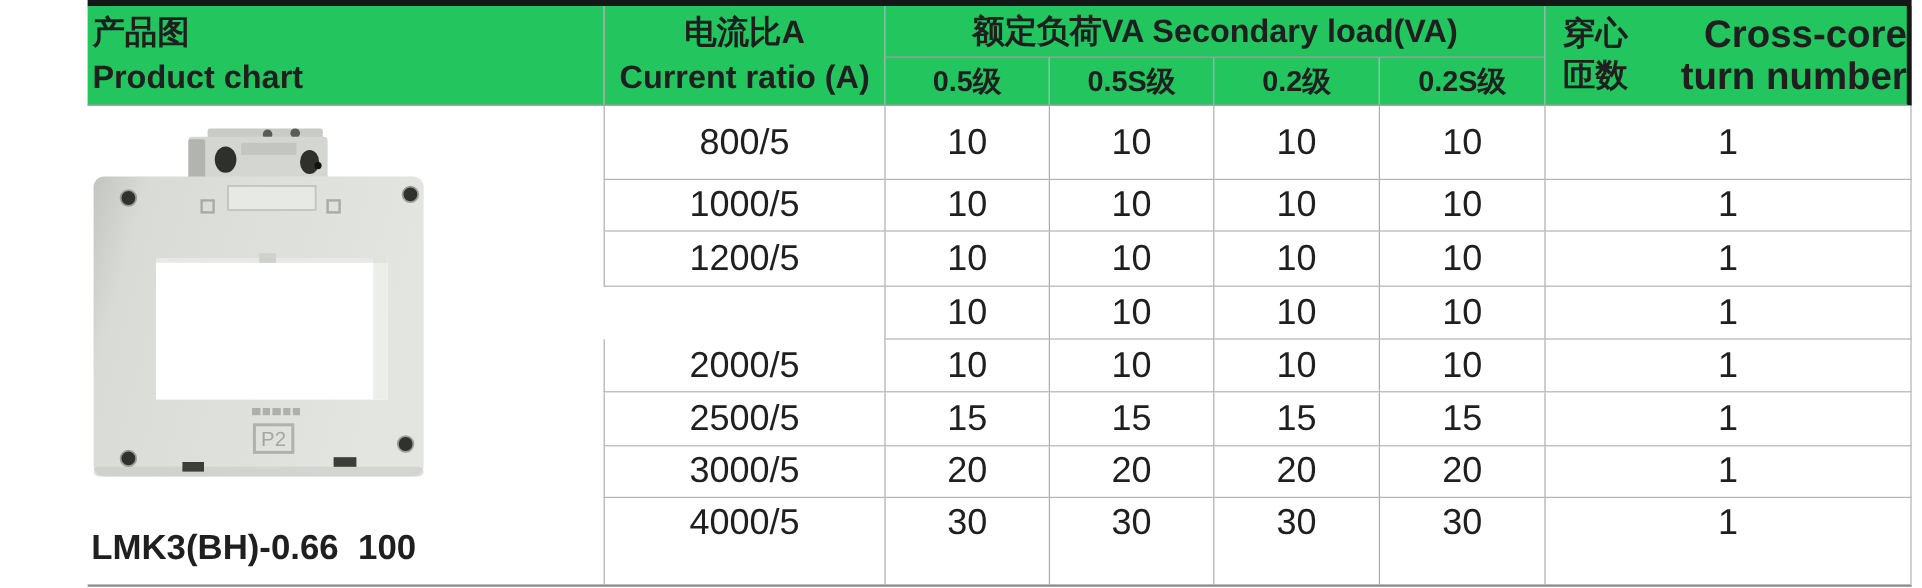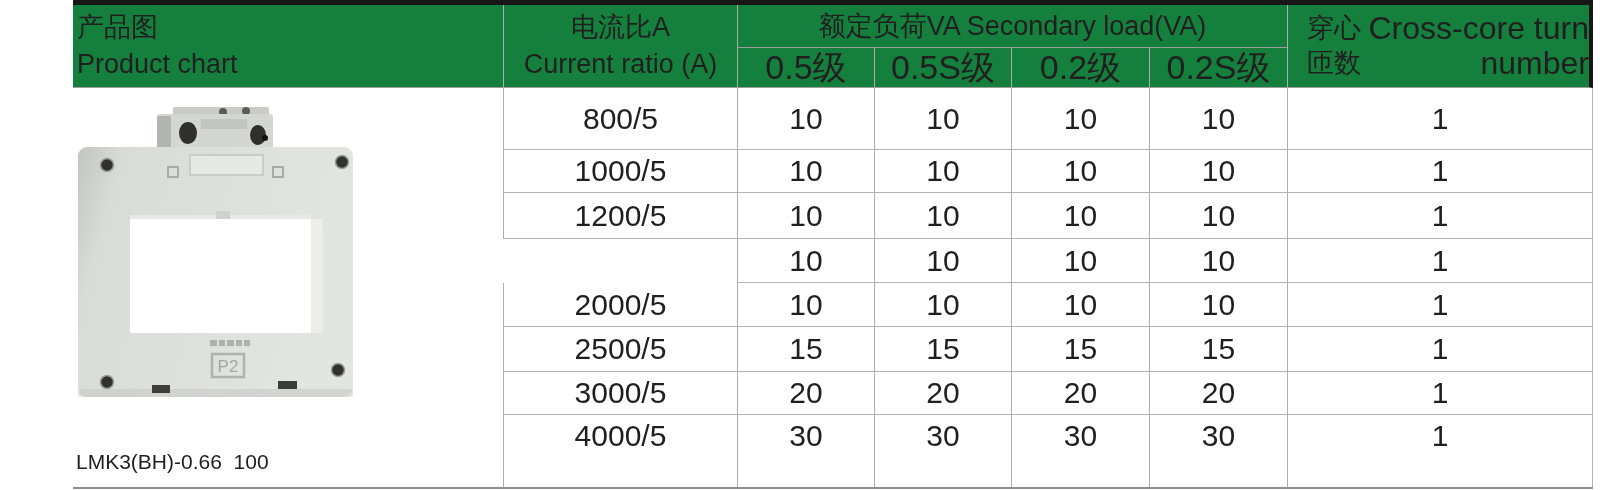--- a/index.html
+++ b/index.html
@@ -17,39 +17,39 @@
     grid-template-columns:430px 234px 137px 137px 138px 138px 306px;
     grid-template-rows:43px 40px 62px 43px 46px 44px 44px 45px 43px 72px;
     border-top:5px solid #161616;
     border-bottom:2px solid #8f8f8f;
   }
   .cell{
     box-sizing:border-box;
     display:flex;align-items:center;justify-content:center;
     font-size:30px;
   }
-  .hdr{background:#15803d;border-bottom:1px solid #9c9c9c;font-size:27px;}
+  .hdr{background:#22c55e;border-bottom:1px solid #9c9c9c;font-size:27px;font-weight:bold;}
   .vl{border-left:1px solid #adadad;text-align:right;}
   .hl{border-bottom:1px solid #b3b3b3;}
   .rl{border-right:1px solid #b3b3b3;}
   .col2{grid-column:2}.col3{grid-column:3}.col4{grid-column:4}
   .col5{grid-column:5}.col6{grid-column:6}.col7{grid-column:7}
   .r3{grid-row:3}.r4{grid-row:4}.r5{grid-row:5}.r6{grid-row:6}
   .r7{grid-row:7}.r8{grid-row:8}.r9{grid-row:9}
   .r10{grid-row:10;align-items:flex-start;padding-top:4px;}
   .ph{grid-column:1;grid-row:1/3;flex-direction:column;align-items:flex-start;justify-content:center;padding-left:4px;line-height:37px;}
   .rh{grid-column:2;grid-row:1/3;flex-direction:column;line-height:37px;}
   .lg{grid-column:3/7;grid-row:1;border-bottom:1px solid #9c9c9c;}
-  .sh{grid-row:2;font-size:34px;}
+  .sh{grid-row:2;font-size:24px;}
   .th{grid-column:7;grid-row:1/3;flex-direction:row;line-height:35px;border-right:4px solid #161616;}
   .th .en{font-size:32px;}
   .pcell{grid-column:1;grid-row:3/11;position:relative;}
   .model-label{
     position:absolute;left:3px;bottom:13px;
-    font-size:21px;white-space:pre;color:#1f1f1f;
+    font-size:29px;white-space:pre;color:#1f1f1f;font-weight:bold;
   }
   .product-photo{position:absolute;left:0;top:0;}
 </style>
 </head>
 <body>
 
 <div class="page">
   <div class="spec-table">
 
     <div class="cell hdr ph">

